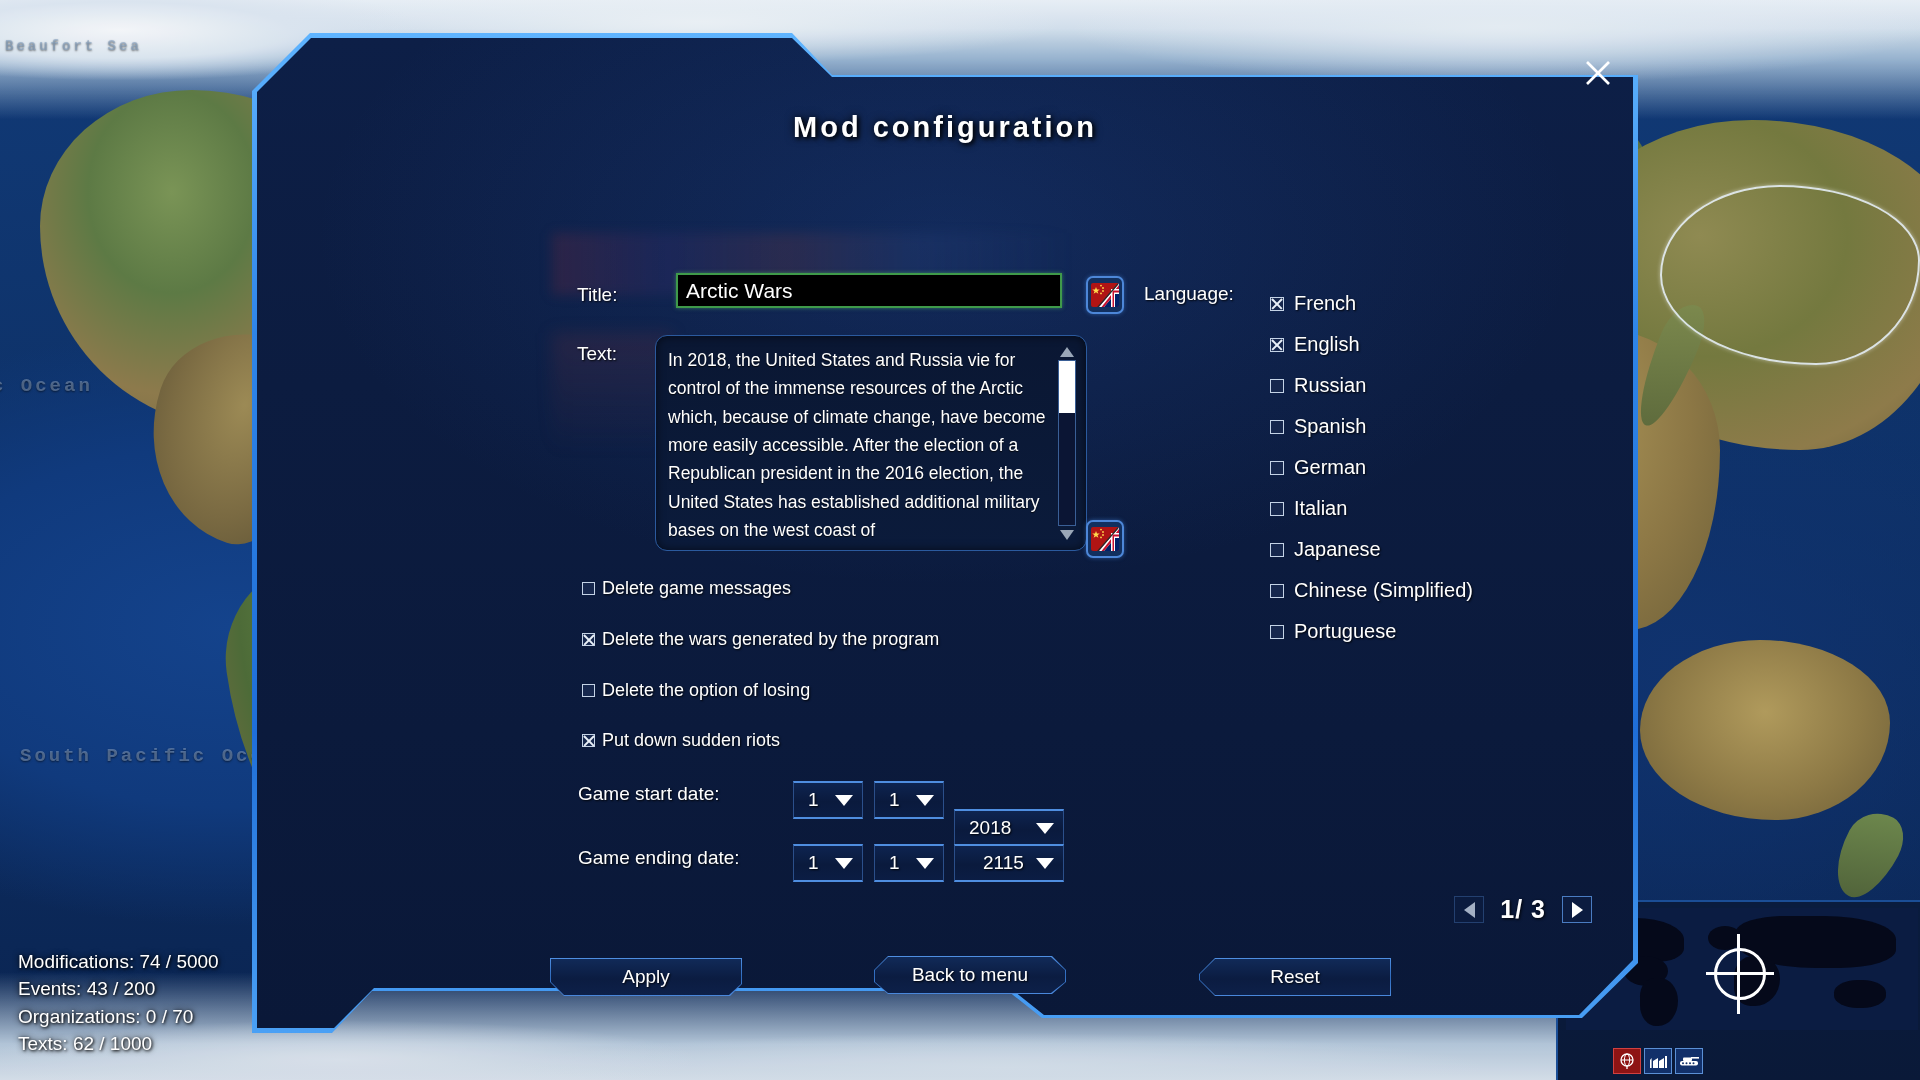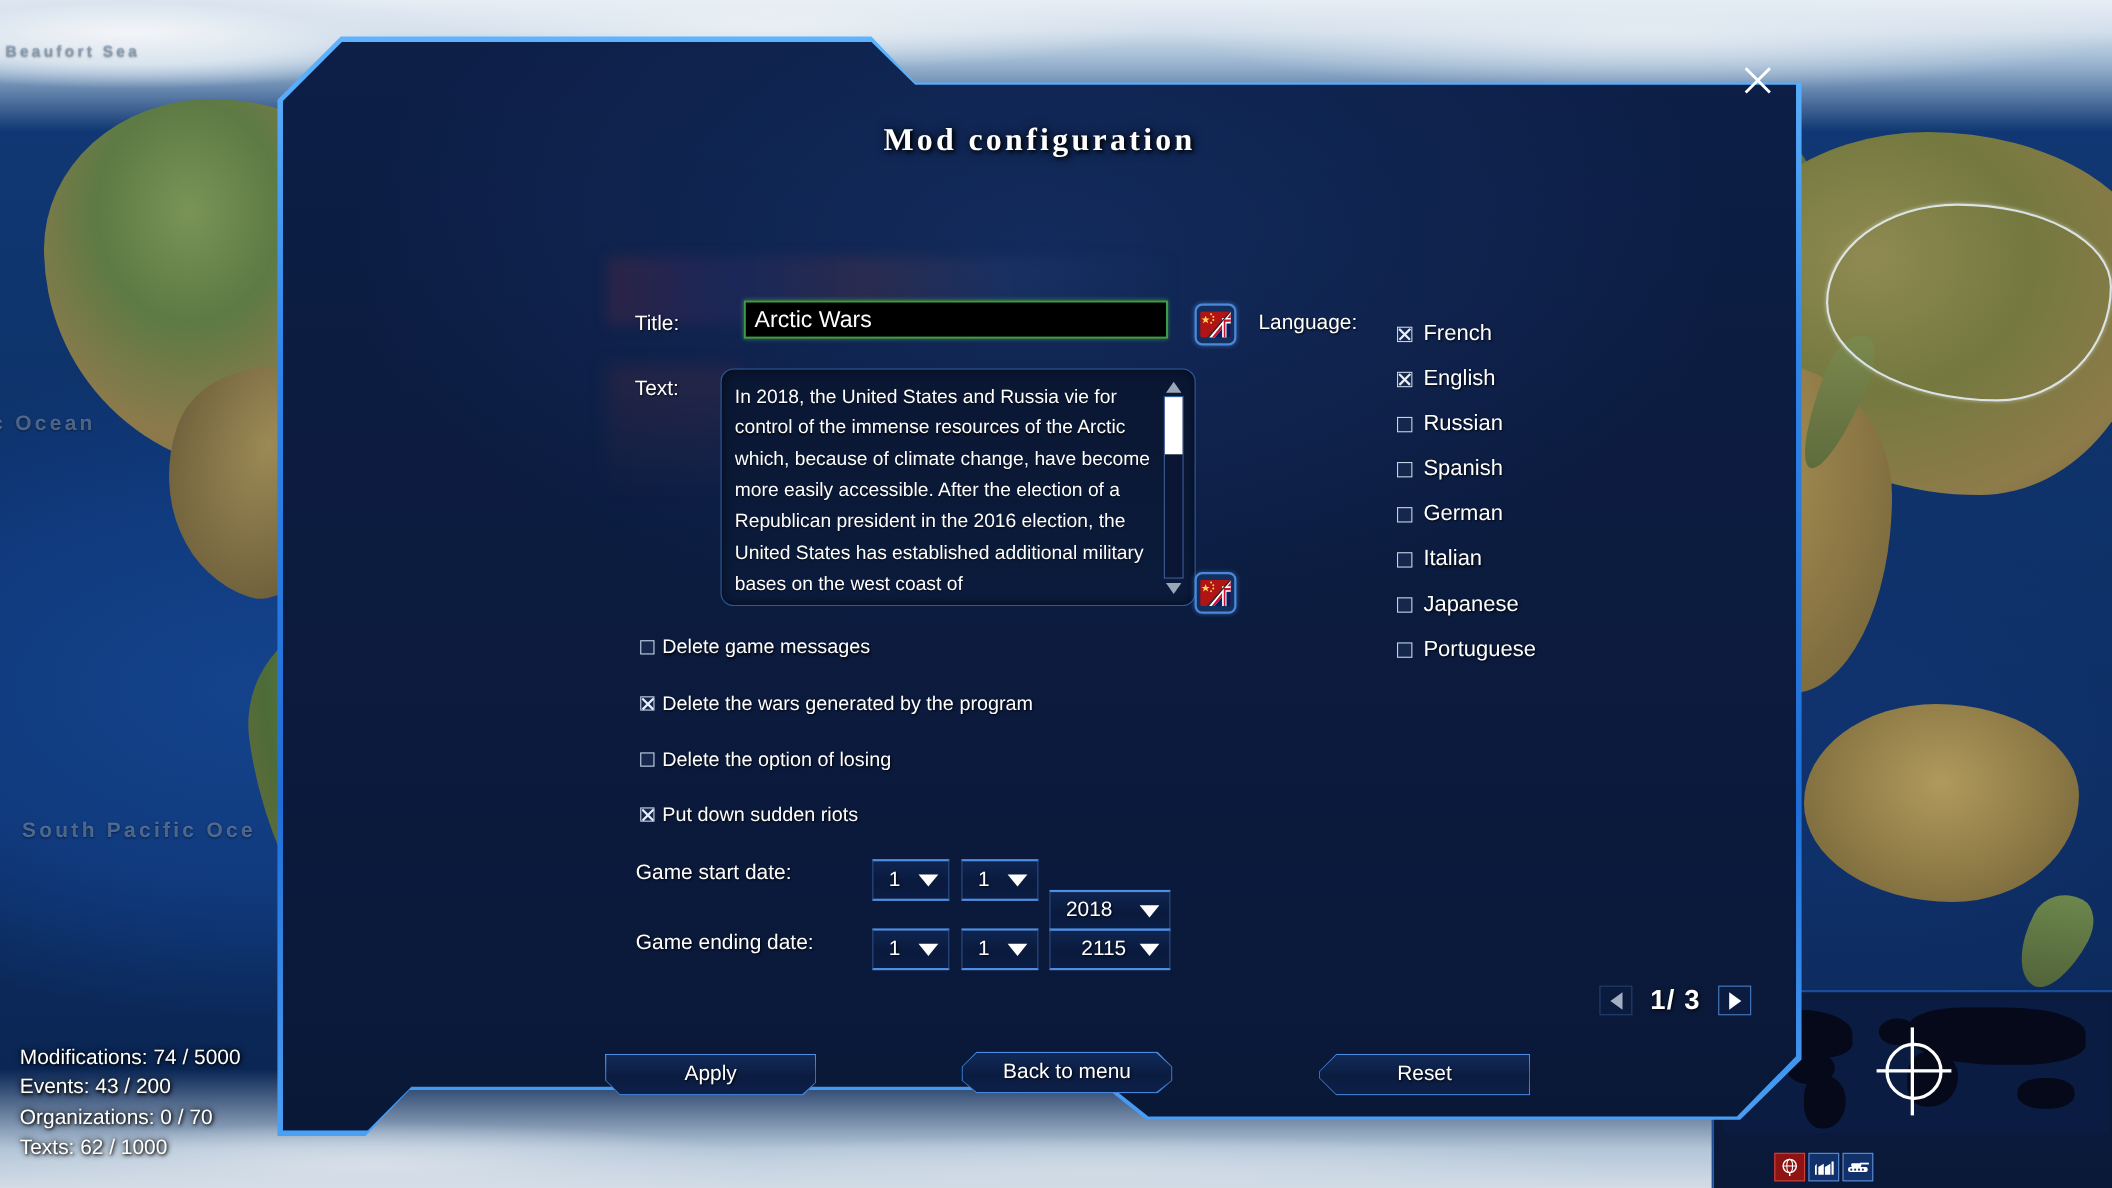--- a/index.html
+++ b/index.html
@@ -80,21 +80,21 @@
   .china-outline {
     position:absolute; left:1660px; top:185px; width:260px; height:180px;
     border:2px solid rgba(235,245,255,.85);
     border-radius: 46% 54% 40% 60% / 50% 42% 58% 50%;
     box-shadow: 0 0 4px rgba(255,255,255,.45);
   }
 
   .map-label {
     position:absolute;
     color: rgba(200,220,240,.36);
-    font-family: Liberation Sans, sans-serif;
+    font-family: Liberation Mono, monospace;
     font-weight: bold;
     letter-spacing: 3px;
     text-shadow: 0 1px 2px rgba(0,0,0,.5);
     white-space: nowrap;
     user-select:none;
   }
   .lbl-beaufort { left:5px;  top:38px;  font-size:14px; color: rgba(130,160,195,.55); }
   .lbl-npac     { left:-8px; top:375px; font-size:19px; }
   .lbl-spac     { left:20px; top:745px; font-size:19px; }
   .lbl-right    { left:1608px; top:95px; font-size:19px; color: rgba(210,228,245,.42); }
@@ -180,21 +180,21 @@
     cursor:pointer;
   }
   .close-btn svg { display:block; }
 
   .panel-title {
     position:absolute; left:0; right:0; top:78px;
     text-align:center;
     color:#ffffff;
     font-size:29px; font-weight:bold;
     letter-spacing:3px;
-    font-family:Liberation Serif, serif;
+    font-family:Liberation Sans, sans-serif;
     text-shadow: 2px 2px 4px rgba(0,0,0,.95), 0 0 10px rgba(0,0,0,.8);
   }
 
   
   .form-label {
     position:absolute; color:#fff; font-size:19px;
     text-shadow: 1px 1px 2px rgba(0,0,0,.9);
     white-space:nowrap;
   }
   .lbl-title { left:325px; top:251px; }
@@ -566,20 +566,24 @@
         <div class="lang-row">
           <span class="cbox"></span>
           <span>Italian</span>
         </div>
         <div class="lang-row">
           <span class="cbox"></span>
           <span>Japanese</span>
         </div>
         <div class="lang-row">
           <span class="cbox"></span>
+          <span>Chinese (Simplified)</span>
+        </div>
+        <div class="lang-row">
+          <span class="cbox"></span>
           <span>Portuguese</span>
         </div>
       </div>
 
       <div class="form-label lbl-start">Game start date:</div>
       <div class="dd dd-sd-d">
         <span class="dd-val">1</span>
         <span class="dd-arrow"></span>
       </div>
       <div class="dd dd-sd-m">

